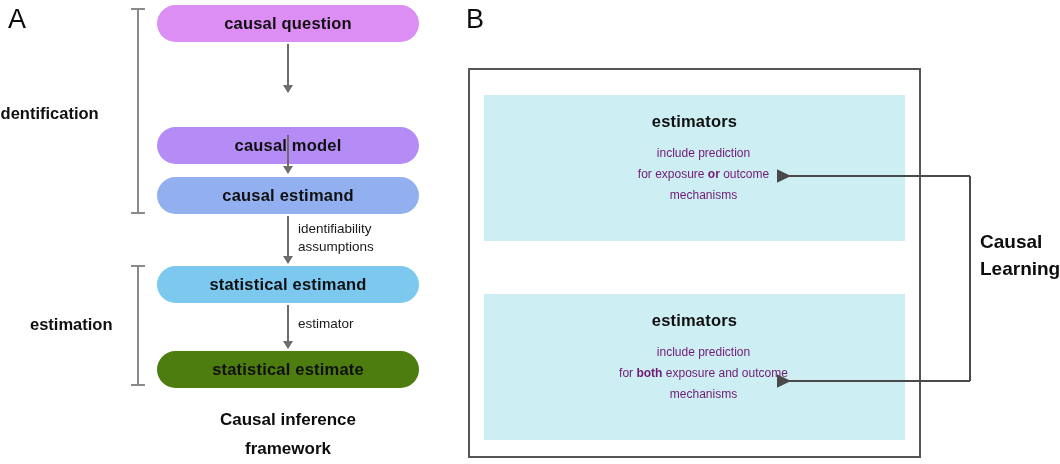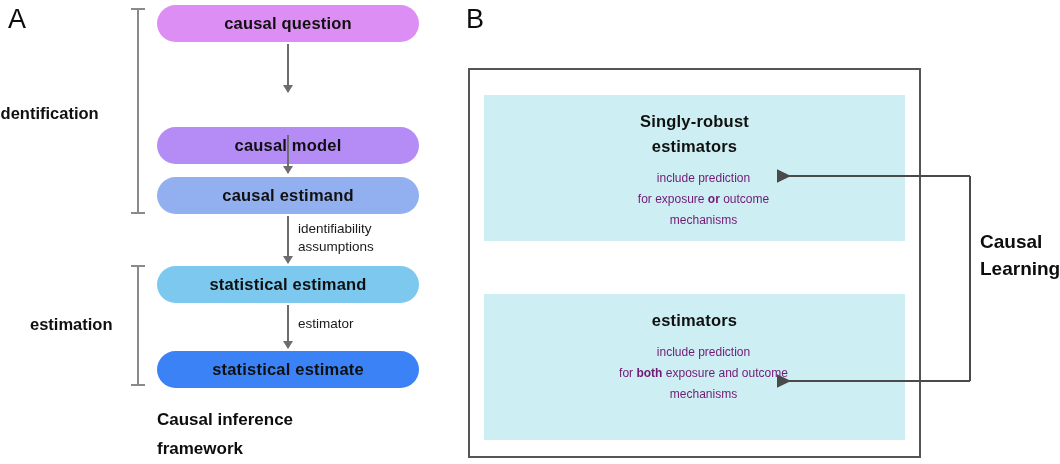--- a/index.html
+++ b/index.html
@@ -47,21 +47,21 @@
     font-size: 16.5px;
     font-weight: bold;
     color: #101010;
     letter-spacing: 0.2px;
     box-sizing: border-box;
   }
   #flow-box-0 { top: 5px;   background: #dd8ef5; }
   #flow-box-1 { top: 96px;  background: #b58cf5; margin-top: 31px; }
   #flow-box-2 { top: 177px; background: #92b0f0; }
   #flow-box-3 { top: 266px; background: #7cc8ef; }
-  #flow-box-4 { top: 351px; background: #3b82f6; }
+  #flow-box-4 { top: 351px; background: #4d7c0f; }
 
   
   .flow-arrow {
     position: absolute;
     left: 287px;
     width: 2px;
     background: #6d6d6d;
   }
   .flow-arrow::after {
     content: "";
@@ -120,20 +120,21 @@
   }
   #bracket-label-identification { left: -4px; top: 105px; }
   #bracket-label-estimation     { left: 30px; top: 316px; }
 
   
   #panel-a-caption {
     position: absolute;
     left: 157px;
     top: 405px;
     width: 262px;
+    text-align: center;
     font-size: 17px;
     font-weight: bold;
     color: #0d0d0d;
     line-height: 29px;
   }
 
   
   #ml-outer-box {
     position: absolute;
     left: 468px;
@@ -231,21 +232,20 @@
     <div>Causal inference</div>
     <div>framework</div>
   </div>
 
   <div class="panel-letter" id="panel-b-letter">B</div>
 
   <div id="ml-outer-box"></div>
 
   <div class="estimator-card" id="estimator-card-0">
     <div class="estimator-title">
-      <div>Singly-robust</div>
       <div>estimators</div>
     </div>
     <div class="estimator-desc">
       <div>include prediction</div>
       <div><span>for exposure </span><b>or</b><span> outcome</span></div>
       <div>mechanisms</div>
     </div>
   </div>
 
   <div class="estimator-card" id="estimator-card-1">

